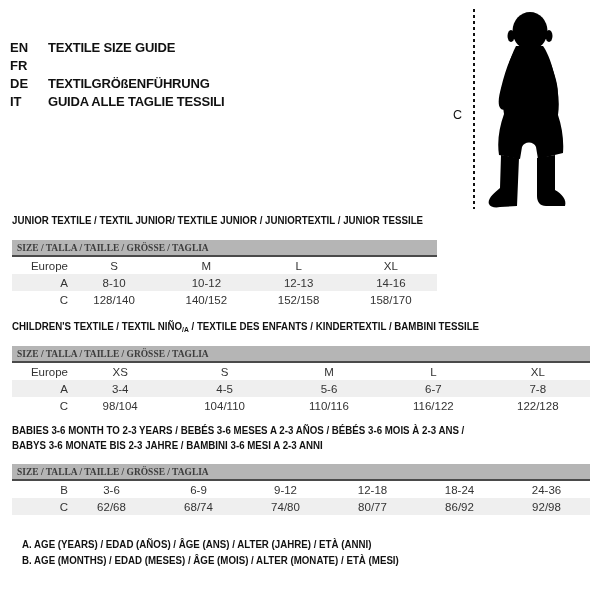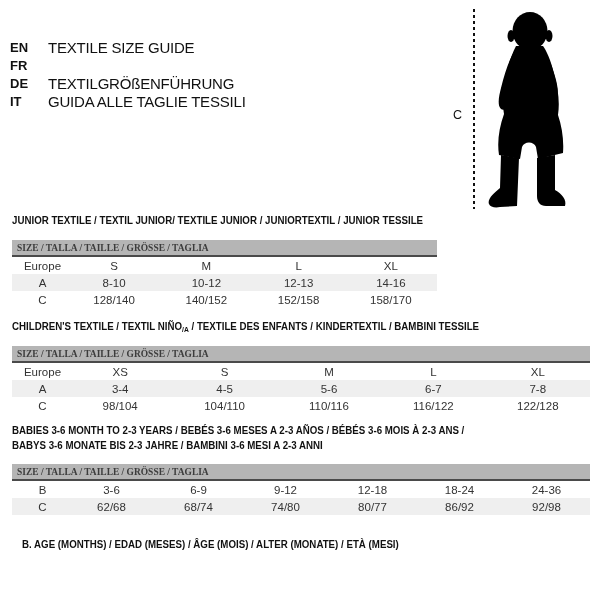--- a/index.html
+++ b/index.html
@@ -6,21 +6,21 @@
   .page{
     position:relative;width:600px;height:600px;background:#ffffff;overflow:hidden;
     font-family:"Liberation Sans","DejaVu Sans",sans-serif;
     --bar:#b5b5b5;--rule:#4a4a4a;--alt:#efefef;--title:#111111;--tabletext:#333333;--sil:#000000;
   }
 
   
   .lang-block{position:absolute;left:10px;top:11px;margin-top:28px;}
   .lang-row{display:flex;height:18px;line-height:18px;}
   .lang-code{width:38px;font-weight:bold;font-size:13px;color:var(--title);}
-  .lang-text{font-weight:normal;font-size:15px;color:var(--title);letter-spacing:-0.2px;white-space:nowrap;}
+  .lang-text{font-weight:bold;font-size:13px;color:var(--title);letter-spacing:-0.2px;white-space:nowrap;}
 
   
   .figure{position:absolute;left:452px;top:6px;width:142px;height:212px;}
   .dotted-line{position:absolute;left:21px;top:3px;height:200px;width:2px;
     background-image:repeating-linear-gradient(to bottom,#101010 0px,#101010 3px,transparent 3px,transparent 6px);}
   .c-label{position:absolute;left:1px;top:102px;font-size:12.5px;color:var(--title);}
   .figure svg{position:absolute;left:32px;top:2px;color:var(--sil);}
   .figure svg *{fill:currentColor;}
 
   
@@ -34,21 +34,21 @@
 
   
   .size-table{position:absolute;left:12px;border-collapse:collapse;table-layout:fixed;}
   #table1{top:240px;width:425px;}
   #table2{top:346px;width:578px;}
   #table3{top:464px;width:578px;}
   .size-table col.c-lbl{width:56px;}
   .size-table th.bar{background:var(--bar);border-bottom:2px solid var(--rule);height:15px;
     text-align:left;padding:0 0 0 5px;font-size:10.5px;font-weight:bold;color:#3c3c3c;font-family:Liberation Serif, serif;}
   .size-table td{height:17px;text-align:center;font-size:11.5px;color:var(--tabletext);padding:0;white-space:nowrap;}
-  .size-table td.lbl{text-align:center;padding-left:5px;}
+  .size-table td.lbl{text-align:right;padding-left:5px;}
   .size-table tbody tr:nth-child(even){background:var(--alt);}
 
   
   .legend{position:absolute;left:22px;top:537px;}
   .legend-line{height:15.5px;line-height:15.5px;font-weight:bold;font-size:10.8px;color:var(--title);white-space:nowrap;}
 </style>
 </head>
 <body>
 
 <div class="page" style="--bar: #b5b5b5; --rule: #4a4a4a; --alt: #efefef; --title: #111111; --tabletext: #333333; --sil: #000000;">
@@ -213,16 +213,17 @@
         <td>68/74</td>
         <td>74/80</td>
         <td>80/77</td>
         <td>86/92</td>
         <td>92/98</td>
       </tr>
     </tbody>
   </table>
 
   <div class="legend">
+    <div class="legend-line"><span class="cond">A. AGE (YEARS) / EDAD (AÑOS) / ÂGE (ANS) / ALTER (JAHRE) / ETÀ (ANNI)</span></div>
     <div class="legend-line"><span class="cond">B. AGE (MONTHS) / EDAD (MESES) / ÂGE (MOIS) / ALTER (MONATE) / ETÀ (MESI)</span></div>
   </div>
 
 </div>
 
 </body></html>

